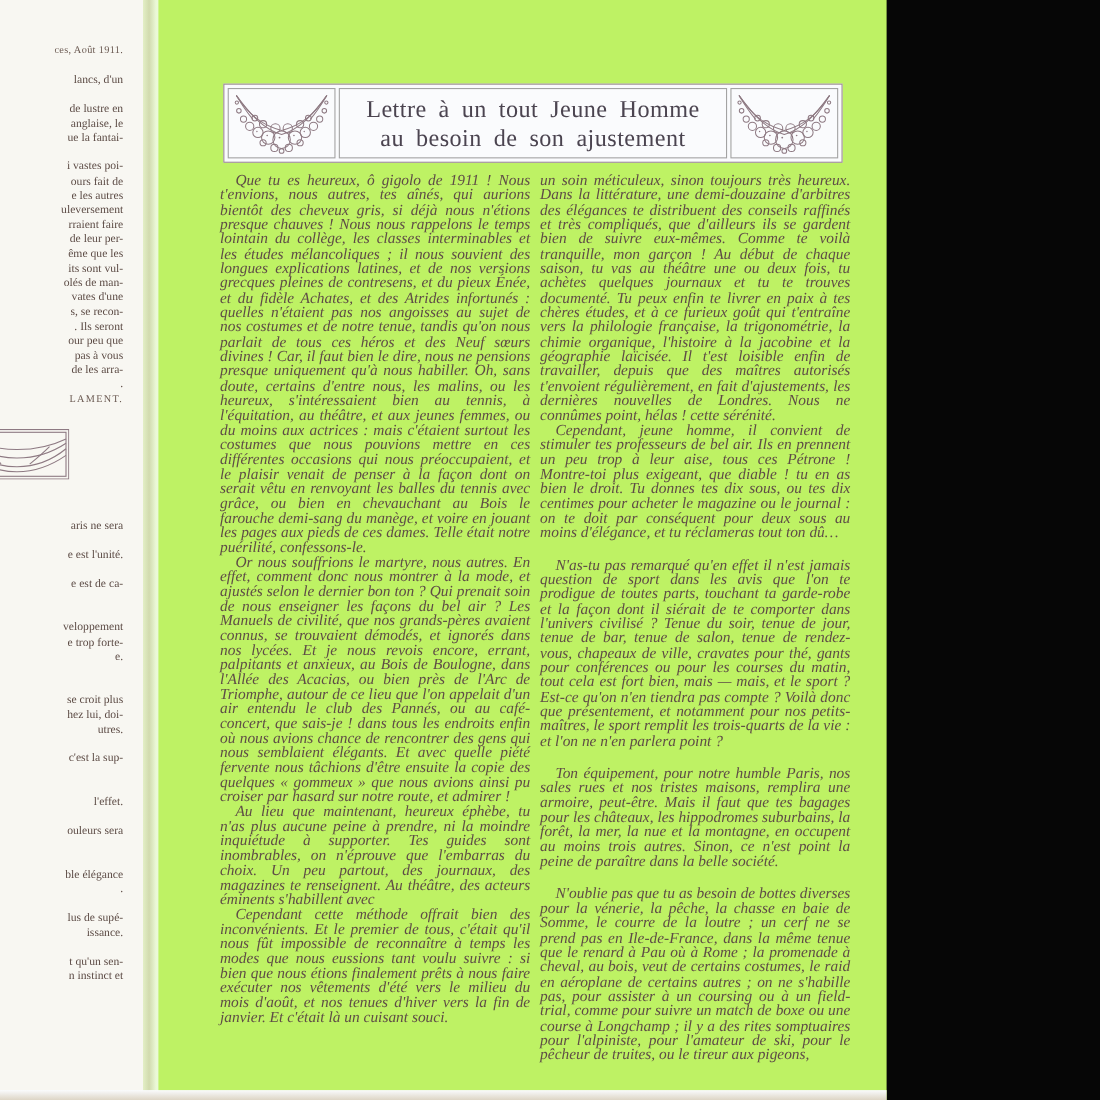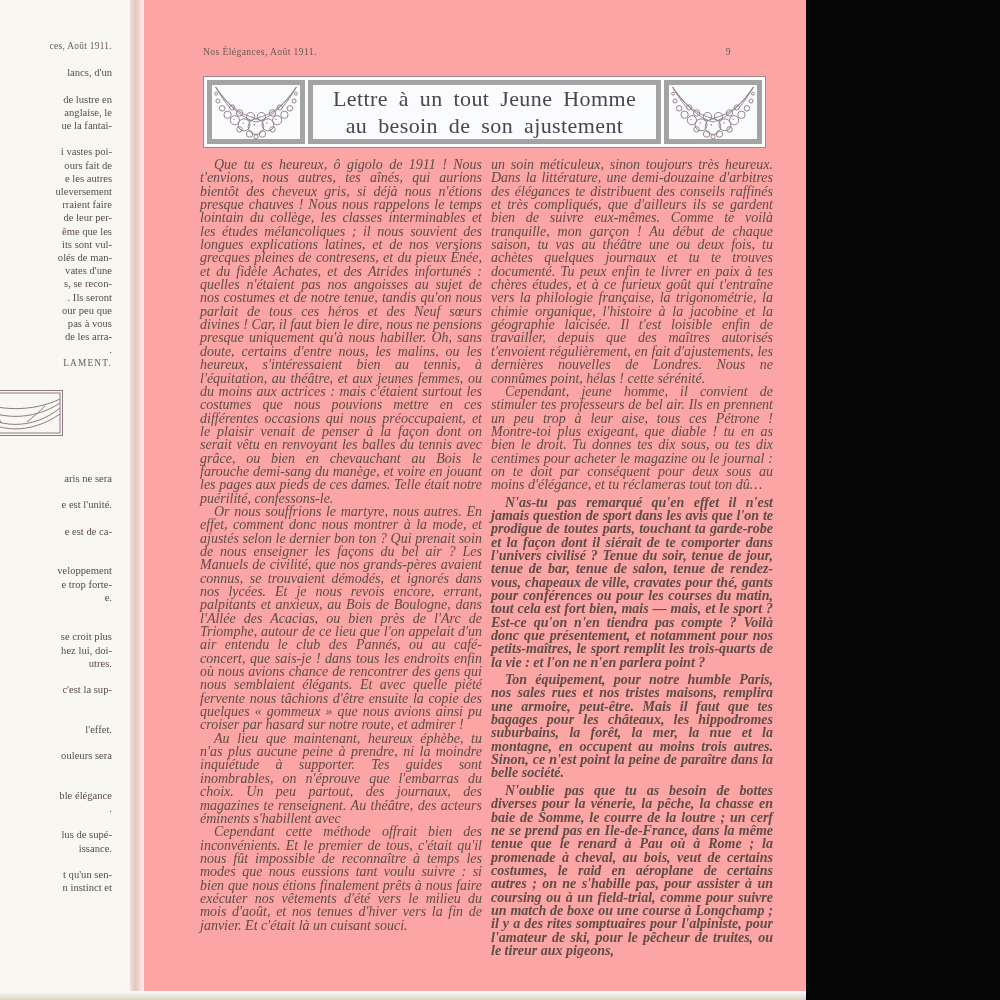--- a/index.html
+++ b/index.html
@@ -4,21 +4,21 @@
 <style>
   html,body{margin:0;padding:0;}
   body{
     width:1000px;height:1000px;position:relative;overflow:hidden;
     background:#060606;
     font-family:"Liberation Serif","DejaVu Serif",serif;
   }
   
   .page{
     position:absolute;left:0;top:0;width:806px;height:1000px;
-    background:#fca5a5;
+    background:#bef264;
   }
   .facing-tint{
     position:absolute;left:0;top:0;width:130px;height:1000px;
     background:#f8f7f2;
   }
   .crease{
     position:absolute;left:130px;top:0;width:14px;height:1000px;
     background:linear-gradient(90deg,#f0eee7 0%,#d8d3c7 40%,#fafbfd 85%);
     opacity:.75;
   }
@@ -41,40 +41,40 @@
     position:absolute;left:203px;top:46px;width:528px;
     display:flex;justify-content:space-between;
     font-size:9.6px;letter-spacing:.4px;color:#6a584f;
   }
   
   .titlebox{
     position:absolute;left:203px;top:76px;width:563px;height:72px;
     border:1px solid #9b8a92;padding:3px;box-sizing:border-box;
     display:flex;gap:3px;background:#fafbfd;
   }
-  .titlebox .cell{border:5px solid #a3a3a3;box-sizing:border-box;font-family:Liberation Serif, serif;}
+  .titlebox .cell{border:1px solid #a3a3a3;box-sizing:border-box;font-family:Liberation Serif, serif;}
   .titlebox .orn{width:98px;display:flex;align-items:center;justify-content:center;}
   .titlebox .orn svg{width:92px;height:58px;}
   .titlebox .ttl{
     flex:1;display:flex;flex-direction:column;justify-content:center;
     text-align:center;color:#4b4450;
     font-size:22px;line-height:27px;word-spacing:5px;letter-spacing:.4px;
   }
   
   .col{
     position:absolute;top:158px;width:282px;
     font-style:italic;color:#5e4c46;
     font-size:14px;line-height:13.35px;
     text-align:justify;
   }
   .col-left{left:200px;}
   .col-right{left:491px;}
   .col p{margin:0;text-indent:14px;}
   .col p.noindent{text-indent:0;}
-  .col p.gap{margin-top:4px;font-weight:bold;}
+  .col p.gap{margin-top:16px;}
   svg .ln{fill:none;stroke:#8e7a83;stroke-width:1;}
   svg .dot{fill:#8e7a83;stroke:none;}
 </style>
 </head>
 <body>
 
 <div class="page">
   <div class="facing-tint"></div>
   <div class="crease"></div>
 
@@ -140,24 +140,20 @@
 ble élégance
 .
 
 lus de supé-
 issance.
 
 t qu'un sen-
 n instinct et</div>
   </div>
 
-  <div class="runhead">
-    <span>Nos Élégances, Août 1911.</span>
-    <span>9</span>
-  </div>
 
   <div class="titlebox">
     <div class="cell orn">
       <svg viewBox="0 0 96 62">
         <path class="ln" d="M4,4 C16,22 28,33 48,38 C68,33 80,22 92,4"></path>
         <path class="ln" d="M4,4 C20,26 32,37 48,42 C64,37 76,26 92,4"></path>
         <path class="ln" d="M4,4 C10,14 14,20 20,27"></path>
         <path class="ln" d="M92,4 C86,14 82,20 76,27"></path>
         <circle class="ln" cx="48" cy="47" r="8.5"></circle>
         <circle class="ln" cx="35" cy="45" r="6.5"></circle>

